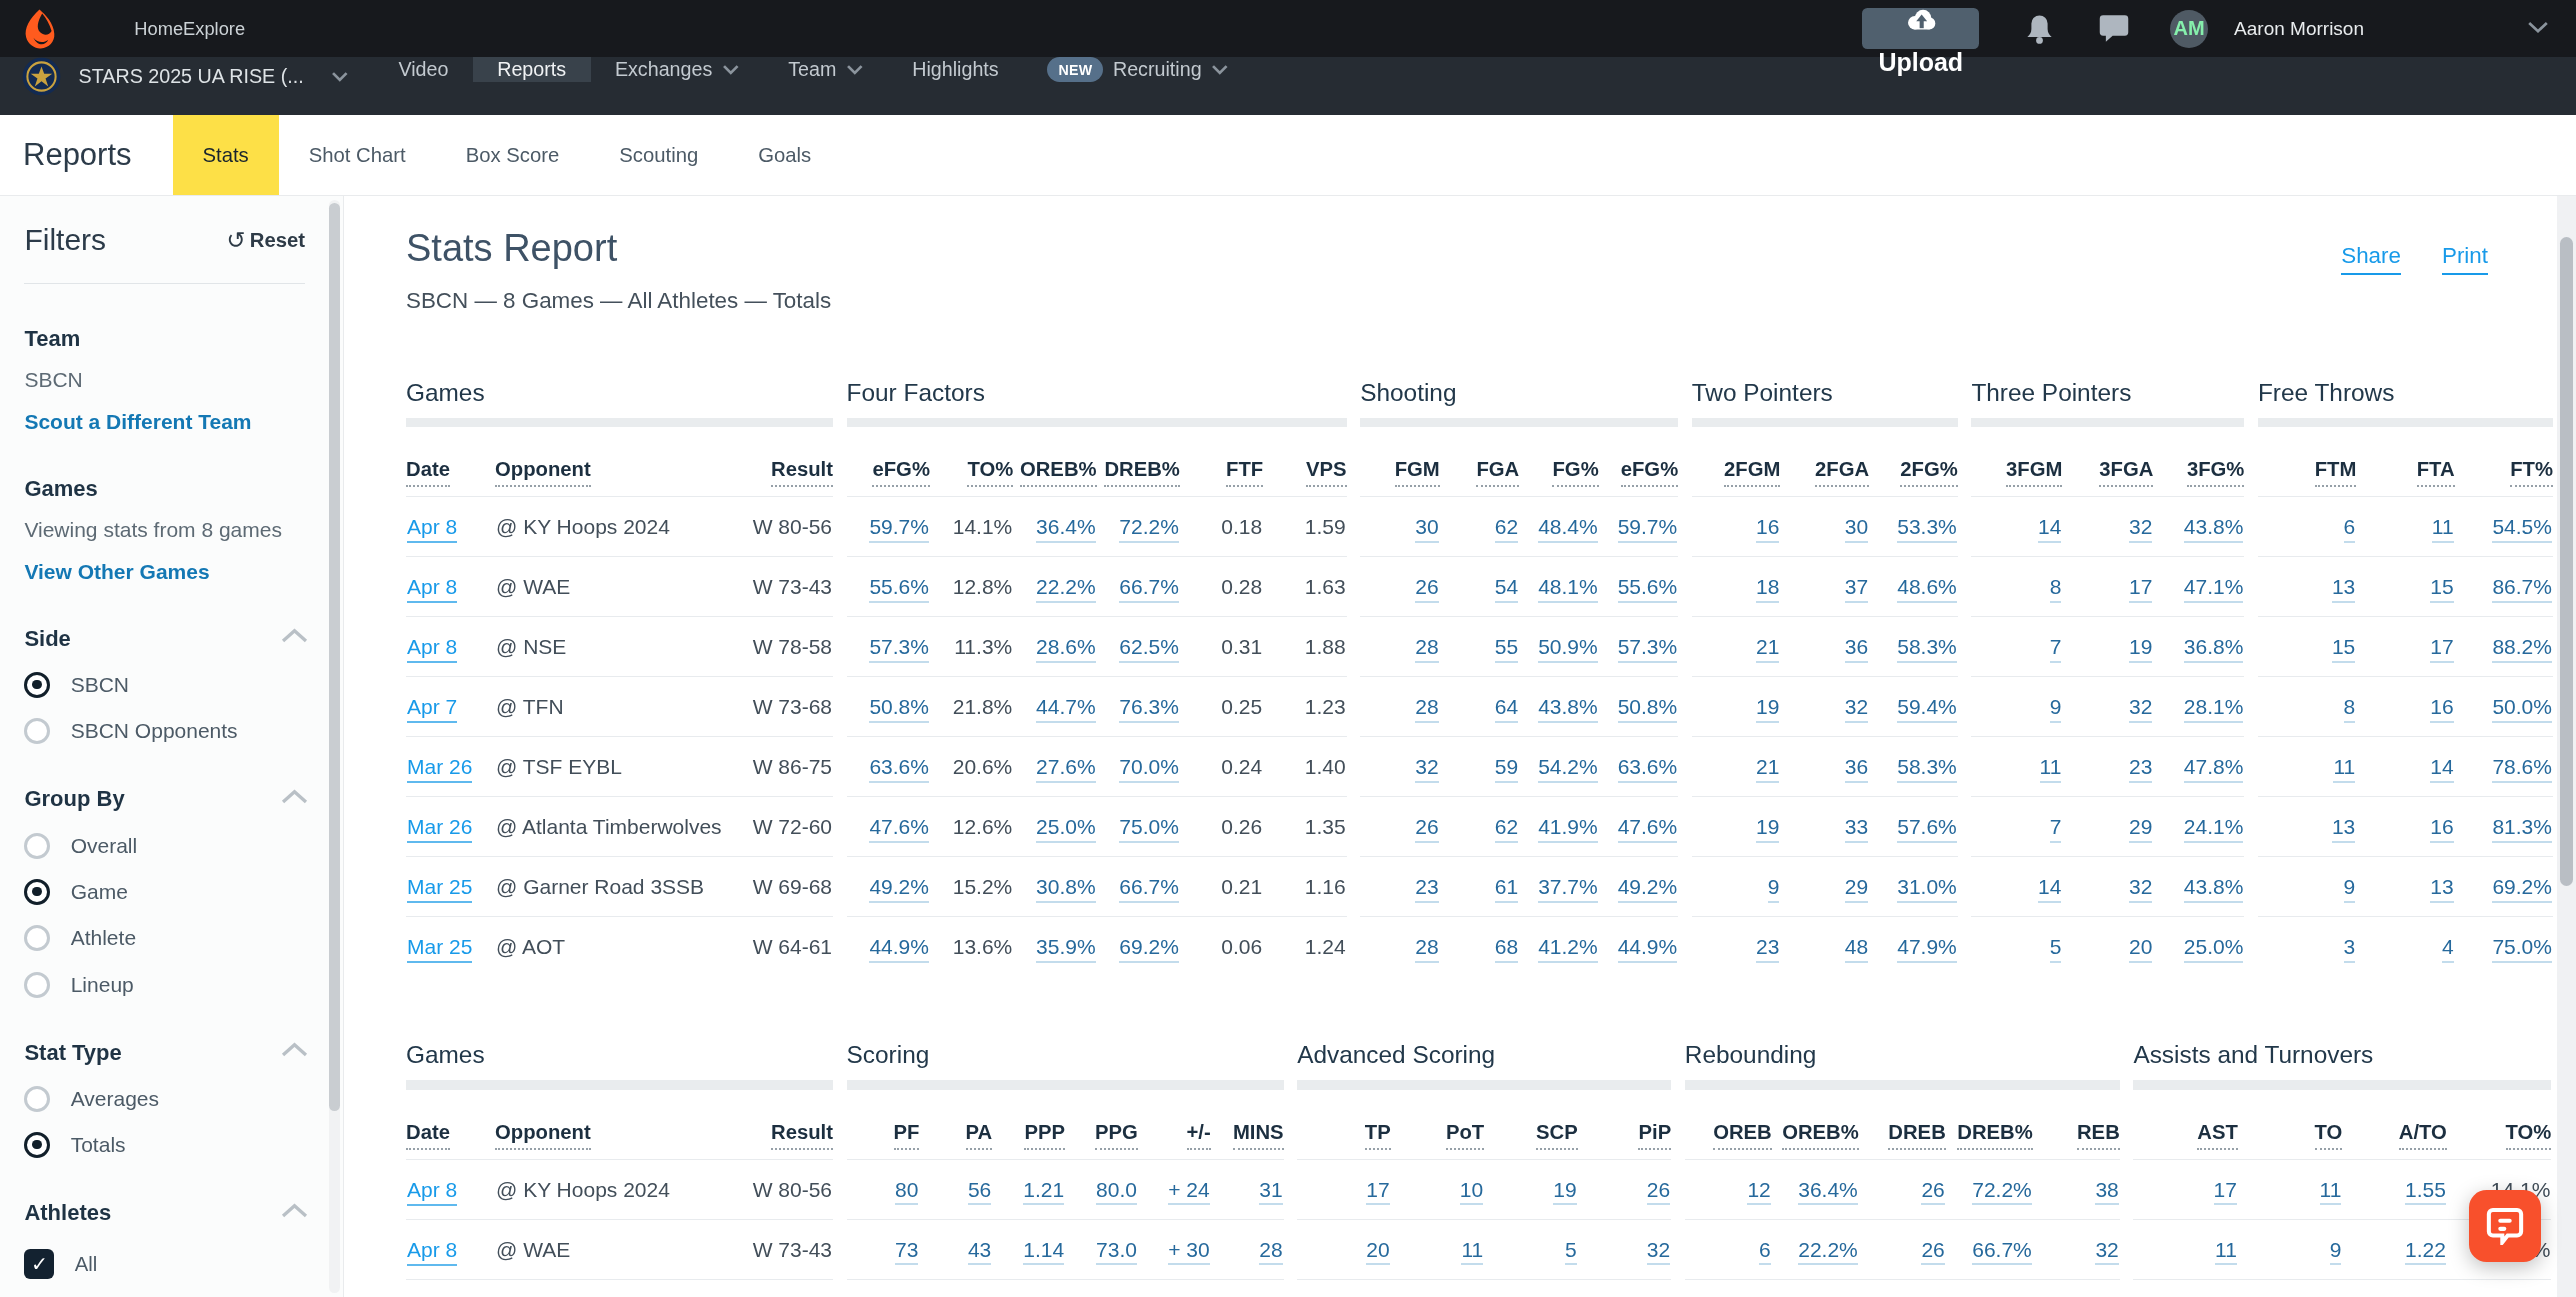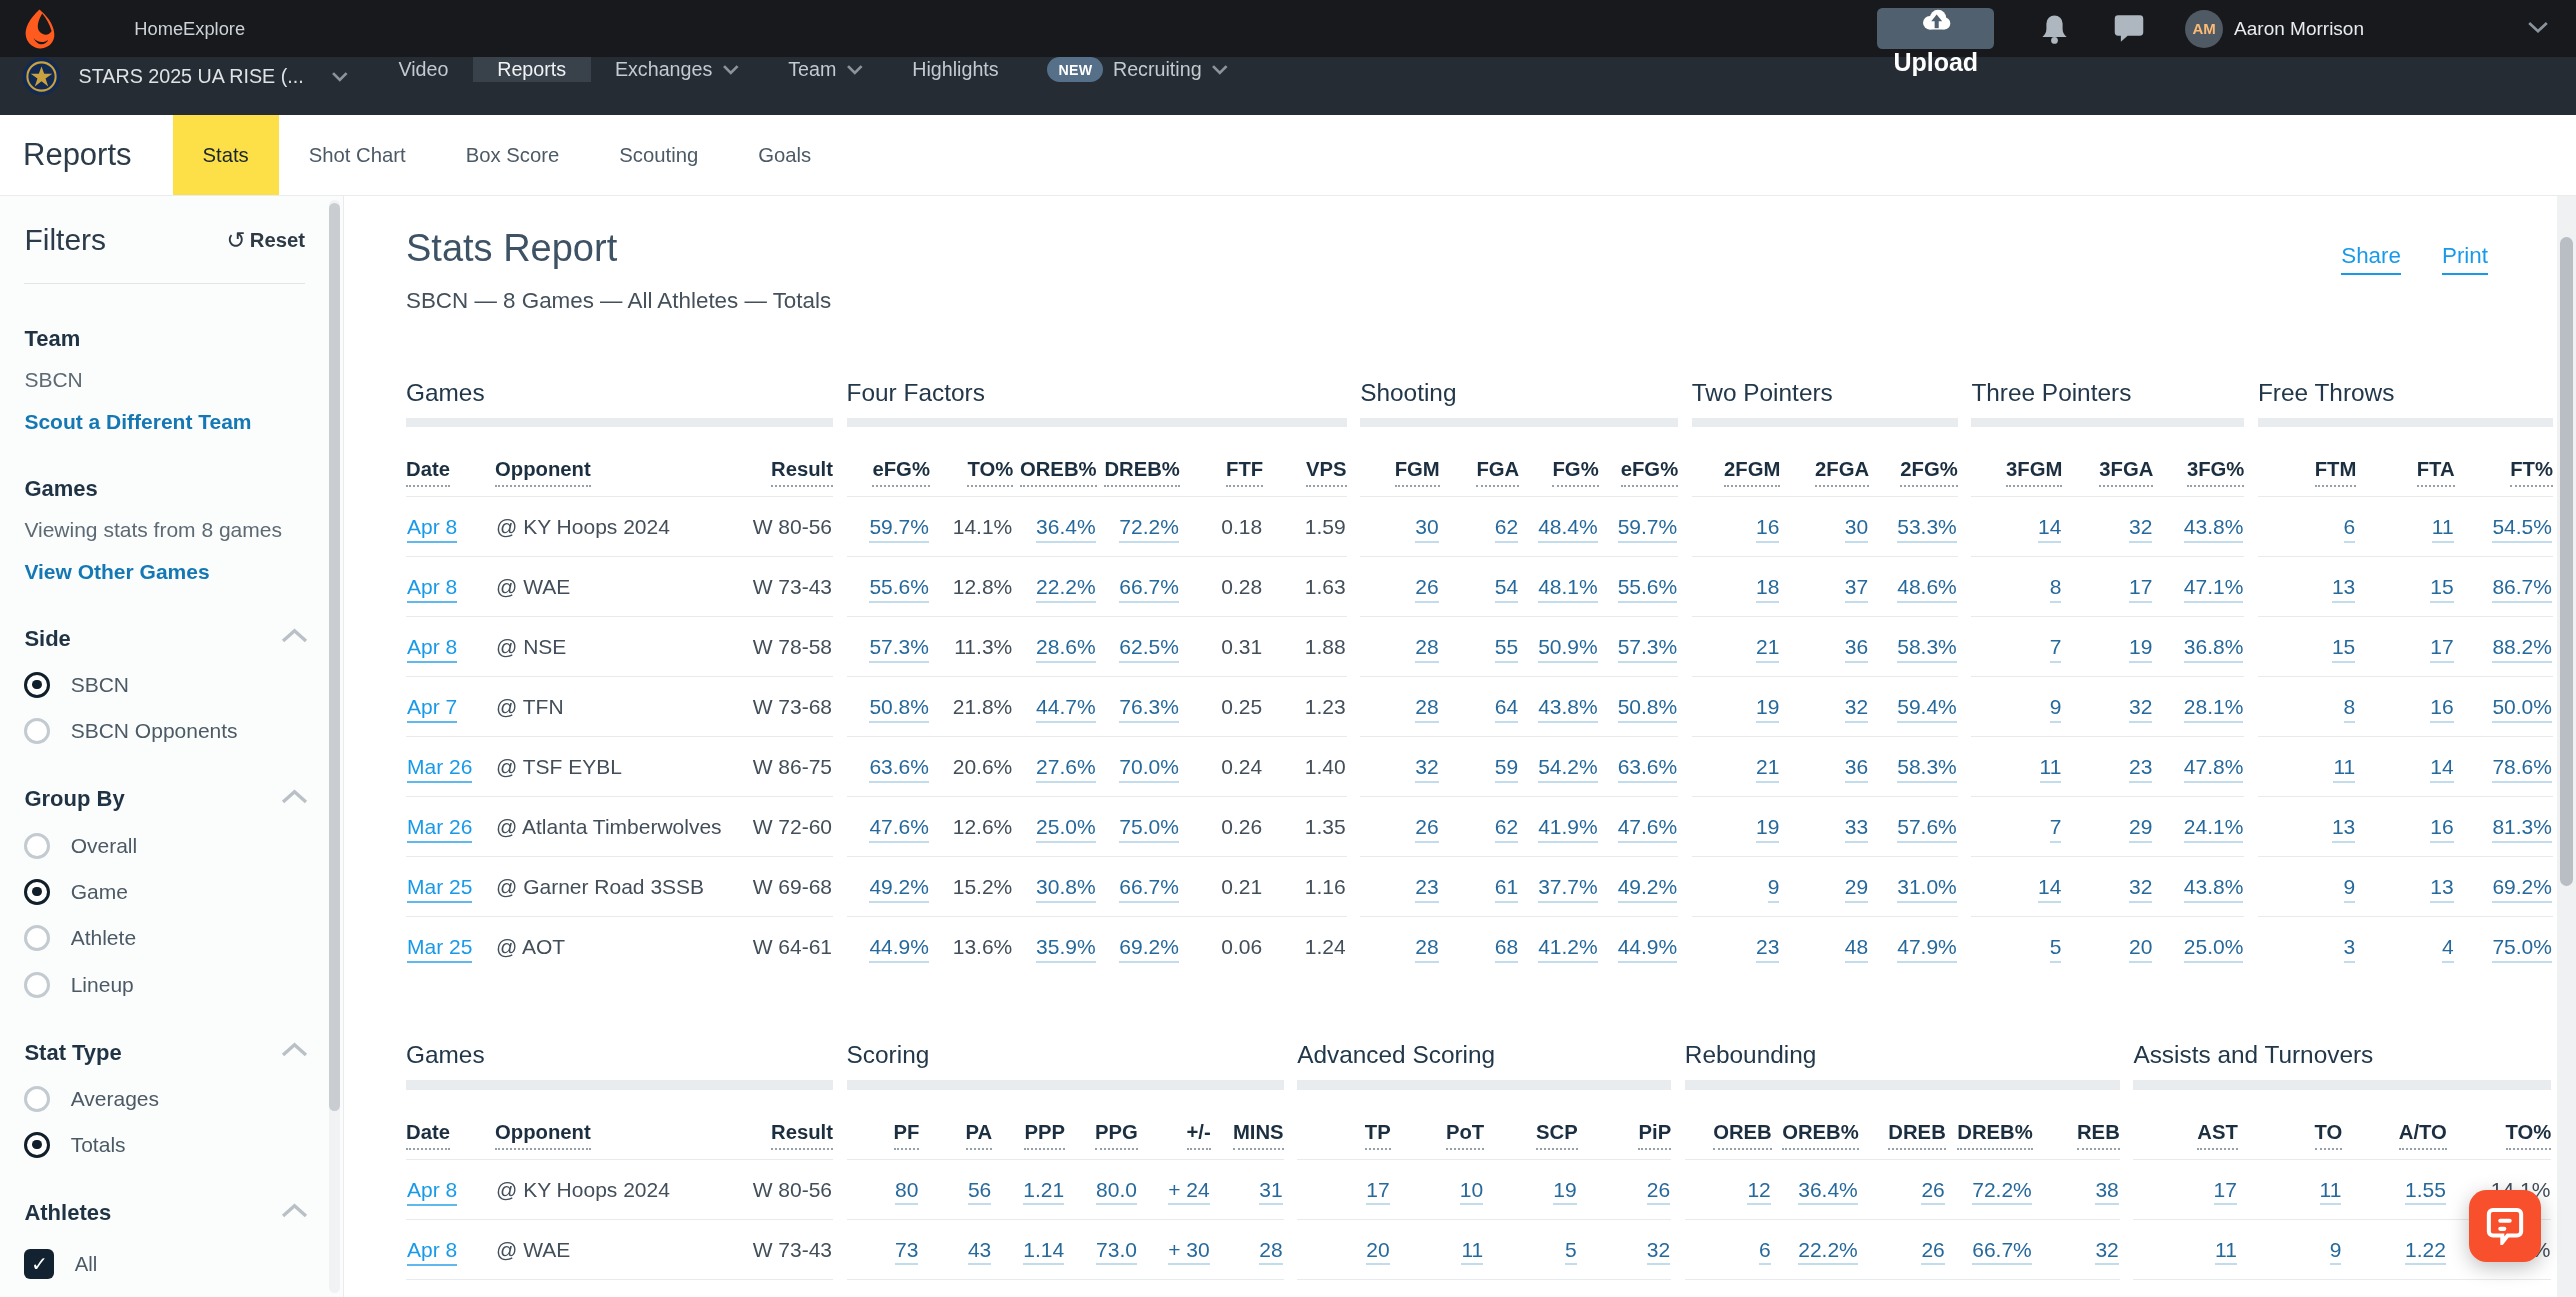--- a/index.html
+++ b/index.html
@@ -7,22 +7,22 @@
   #app{width:2576px;height:1297px;position:relative;overflow:hidden;background:#fff;}
 
   
   .bar1{height:57px;background:#17191d;display:flex;align-items:center;padding:0 27px 0 20.3px;}
   .logo{width:39px;height:42px;margin-right:75px;flex:none;}
   .b1links{display:flex;}
   .b1link{color:#ccd2d6;font-size:18.3px;cursor:pointer;}
   .b1spacer{flex:1;}
   .upload-btn{background:#50606e;color:#fff;font-size:25px;font-weight:bold;border:none;border-radius:5.4px;height:41px;padding:0 16px;display:flex;align-items:center;gap:11px;cursor:pointer;flex-direction:column;}
   .icon-btn{margin-left:45px;width:30px;height:30px;display:flex;align-items:center;justify-content:center;cursor:pointer;}
-  .avatar{margin-left:41px;width:38px;height:38px;border-radius:50%;background:#4f5a64;color:#fdba74;font-size:15px;font-weight:bold;display:flex;align-items:center;justify-content:center;flex:none;}
-  .username{color:#e9ecee;font-size:19px;margin-left:11px;}
+  .avatar{margin-left:41px;width:38px;height:38px;border-radius:50%;background:#4f5a64;color:#86efac;font-size:20px;font-weight:bold;display:flex;align-items:center;justify-content:center;flex:none;}
+  .username{color:#e9ecee;font-size:19px;margin-left:26px;}
   .user-chev{margin-left:163px;}
 
   
   .bar2{height:58px;background:#262c33;display:flex;align-items:flex-start;}
   .team-sel{display:flex;align-items:center;padding:0 24.4px 0 22px;cursor:pointer;min-width:308px;}
   .team-logo{width:39px;height:39px;flex:none;margin-right:17.6px;}
   .team-label{color:#dee3e6;font-size:19.7px;margin-right:27px;white-space:nowrap;}
   .b2divider{width:1.4px;background:#3a4149;margin:0;}
   .b2items{display:flex;align-items:stretch;}
   .tn-item{display:flex;align-items:center;gap:9.5px;padding:0 24.4px;color:#c3cad0;font-size:19.7px;cursor:pointer;}

